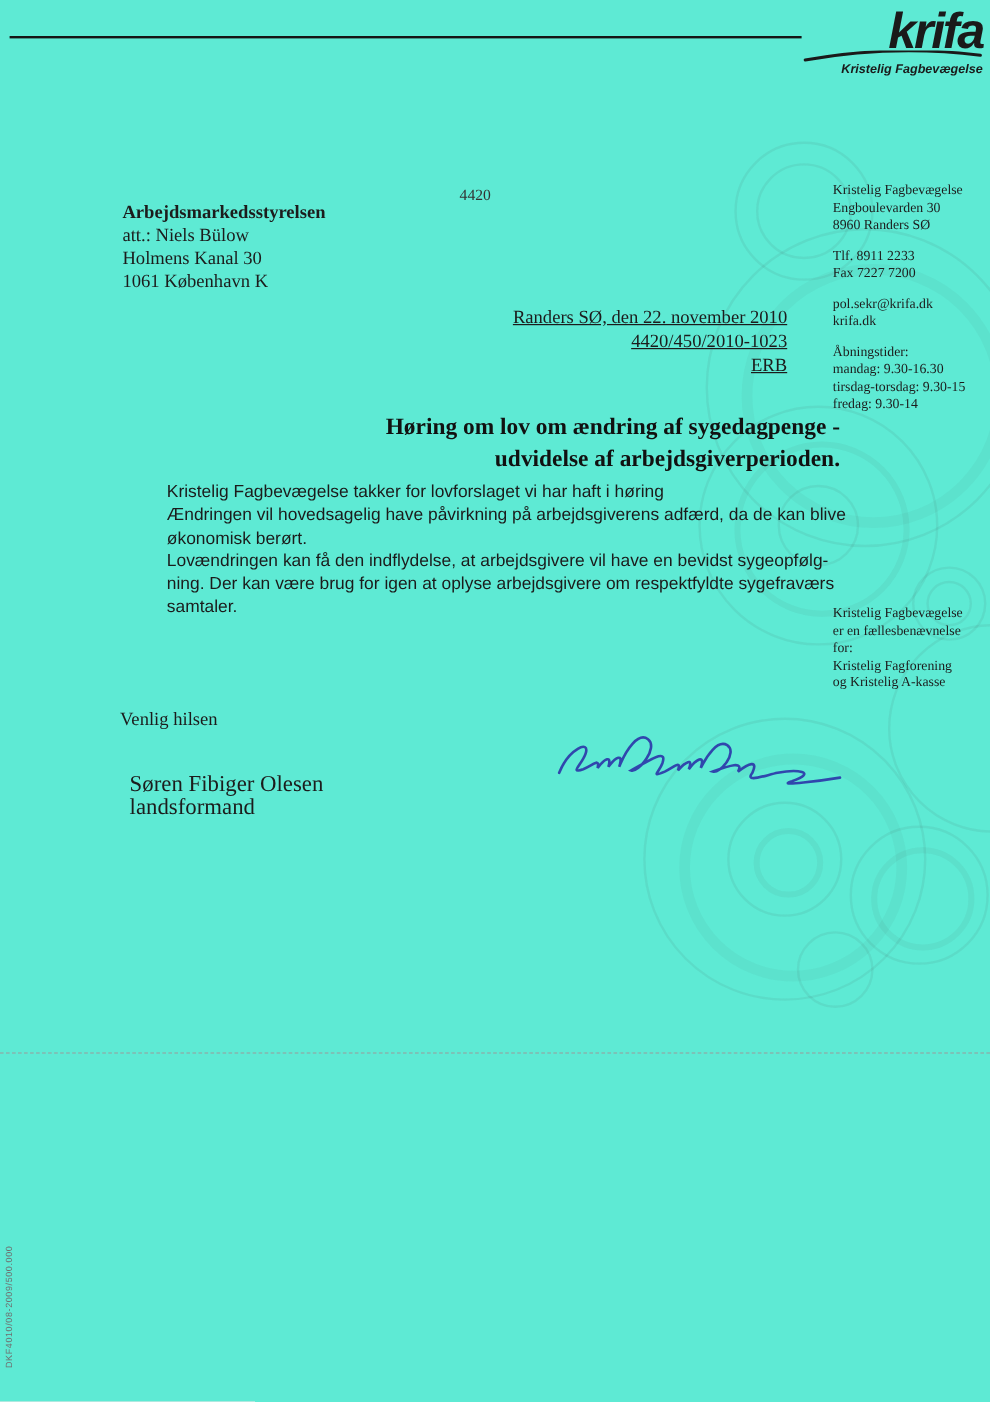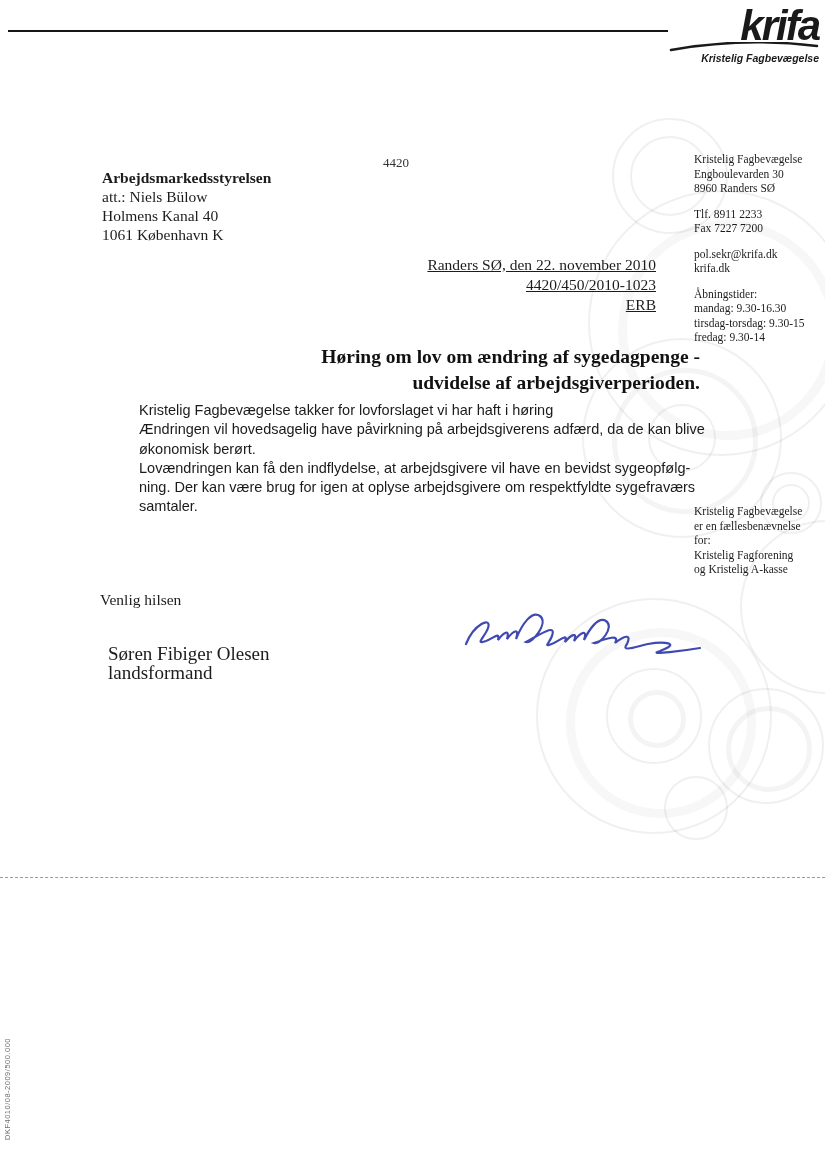--- a/index.html
+++ b/index.html
@@ -1,19 +1,19 @@
 <!DOCTYPE html>
 <html><head>
 <meta charset="utf-8">
 <style>
   html,body{margin:0;padding:0;background:#e8e8e8;}
   .page{
     position:relative;
     width:825px;height:1168px;
-    background:#ffffff;
+    background:#5eead4;
     overflow:hidden;
     font-family:"Liberation Serif", serif;
     color:#1c1c1c;
     margin:0 auto;
   }
   
   .wm{position:absolute;border-radius:50%;pointer-events:none;}
   .wm.thin{border:2px solid rgba(70,70,70,0.08);}
   .wm.thick{border:9px solid rgba(70,70,70,0.045);}
   .wm.med{border:5px solid rgba(70,70,70,0.06);}
@@ -104,21 +104,21 @@
       <path d="M2 8 Q75 -5 148 4" fill="none" stroke="#1a1a1a" stroke-width="2.5" stroke-linecap="round"></path>
     </svg>
     <div class="logo-sub">Kristelig Fagbevægelse</div>
   </div>
 
   <div class="stamp-code">4420</div>
 
   <div class="recipient">
     <div class="r-name">Arbejdsmarkedsstyrelsen</div>
     <div>att.: Niels Bülow</div>
-    <div>Holmens Kanal 40</div>
+    <div>Holmens Kanal 30</div>
     <div>1061 København K</div>
   </div>
 
   <div class="sender">
     <div class="grp">Kristelig Fagbevægelse
 Engboulevarden 30
 8960 Randers SØ</div>
     <div class="grp">Tlf. 8911 2233
 Fax 7227 7200</div>
     <div class="grp">pol.sekr@krifa.dk

